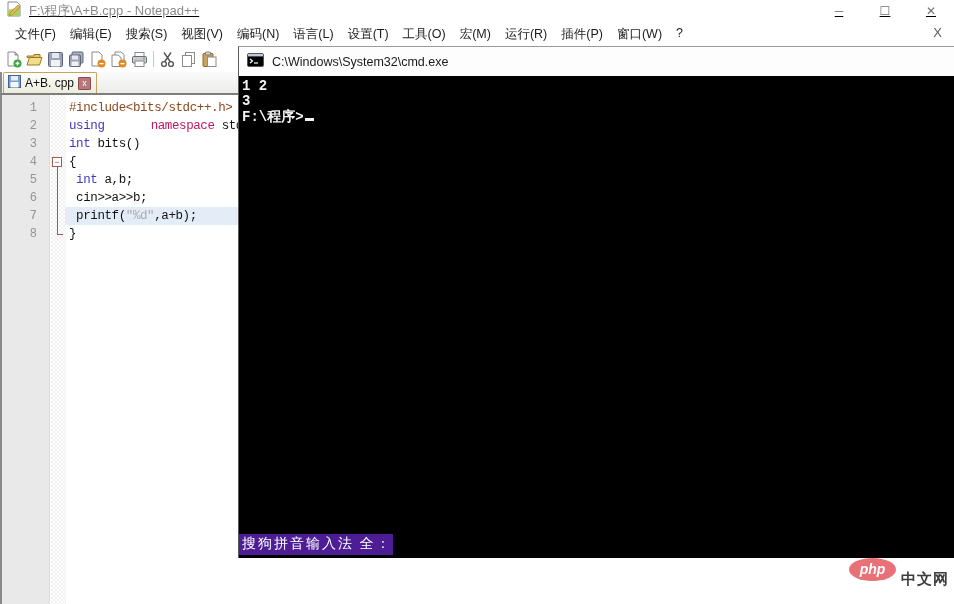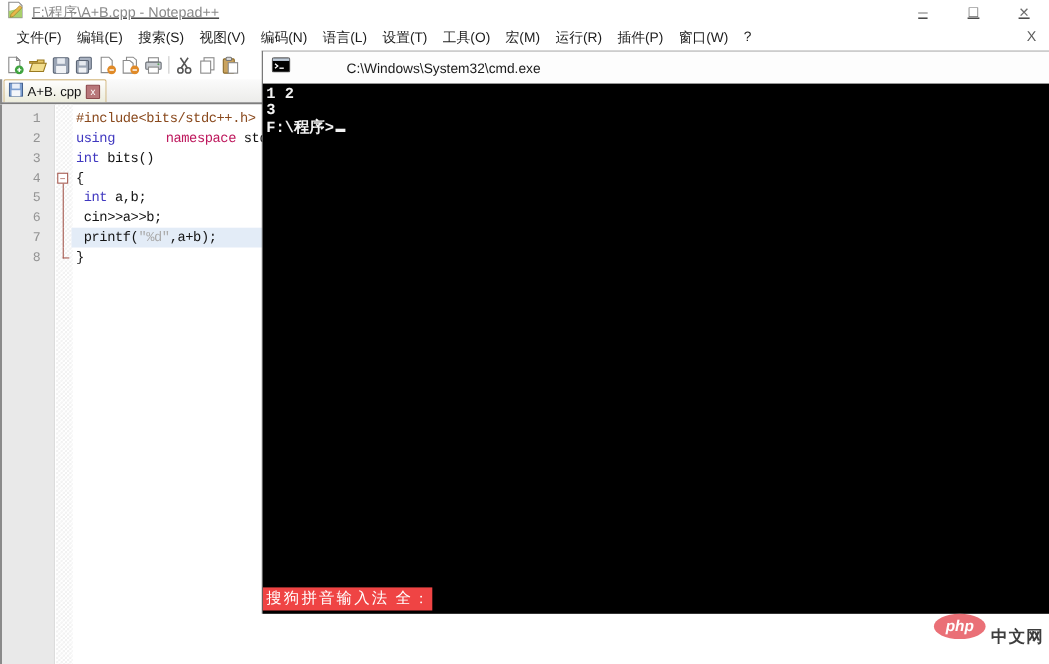--- a/index.html
+++ b/index.html
@@ -41,27 +41,27 @@
     font-family:"Liberation Mono","DejaVu Sans Mono",monospace; font-size:12px; }
   .crow .fold { width:15px; flex:0 0 15px; position:relative; }
   .crow .code { flex:1; font-family:"Liberation Mono","DejaVu Sans Mono",monospace; font-size:12.5px; letter-spacing:-0.4px; white-space:pre; padding-left:4px; }
   .fold .fbox { position:absolute; left:2px; top:4px; width:10px; height:10px; background:#fff; border:1px solid currentColor; font-size:9px; line-height:8px; text-align:center; color:inherit; }
   .fold .fline { position:absolute; left:7px; top:0; bottom:0; width:0; border-left:1px solid currentColor; }
   .fold .fline.from-box { top:14px; }
   .fold .fend { position:absolute; left:7px; top:0; height:10px; width:6px; border-left:1px solid currentColor; border-bottom:1px solid currentColor; }
   
   .cmd { position:absolute; left:238px; top:46px; width:716px; height:512px; border-left:1px solid #5a5a5a; border-top:1px solid #9a9a9a; display:flex; flex-direction:column; }
   .cmd-titlebar { height:29px; background:#fdfdfd; display:flex; align-items:center; padding-left:8px; gap:8px; }
-  .cmd-title { font-size:12.5px; color:#1a1a1a; white-space:pre;margin-left:43px; }
+  .cmd-title { font-size:12.5px; color:#1a1a1a; white-space:pre; }
   .cmd-console { flex:1; background:#000; position:relative; padding:3px 0 0 3px;
     font-family:"Liberation Mono","DejaVu Sans Mono",monospace; font-size:14px; font-weight:bold; color:#f2f2f2; }
   .cmd-line { height:15px; line-height:15px; white-space:pre; }
   .cmd-prompt-line { height:17px; line-height:17px; white-space:pre; }
   .cmd-cursor { display:inline-block; width:9px; height:3px; background:#f2f2f2; margin-left:1px; }
-  .ime-bar { position:absolute; left:0; bottom:3px; background:#ef4444; color:#fff; font-size:14px; font-weight:normal;
+  .ime-bar { position:absolute; left:0; bottom:3px; background:#4c1d95; color:#fff; font-size:14px; font-weight:normal;
     font-family:"Liberation Serif","DejaVu Serif",serif; padding:1px 6px 2px 3px; letter-spacing:2px; white-space:pre; }
   
   .watermark { position:absolute; right:5px; bottom:15px; display:flex; align-items:center; gap:5px; }
   .wm-ellipse { width:47px; height:23px; border-radius:50%; display:flex; align-items:center; justify-content:center;
     color:#fff; font-size:14px; font-weight:bold; font-style:italic; font-family:"Liberation Sans",sans-serif; }
   .wm-suffix { font-size:15px; font-weight:bold; color:#3d3d3d; letter-spacing:1px;margin-top:21px; }
 </style>
 </head>
 <body>
 

